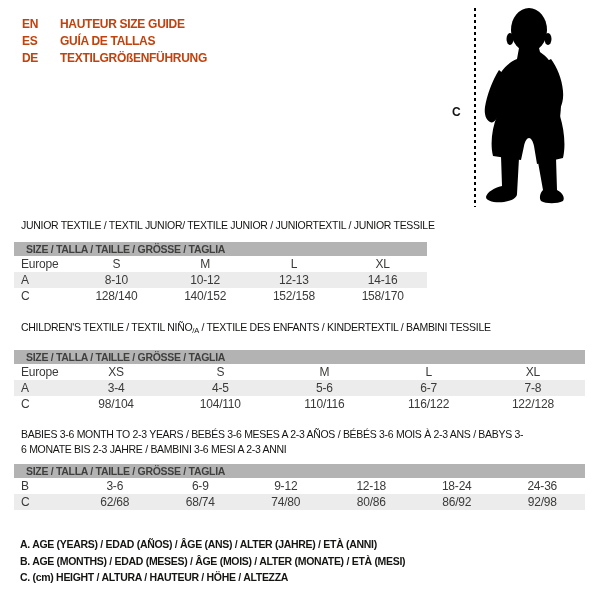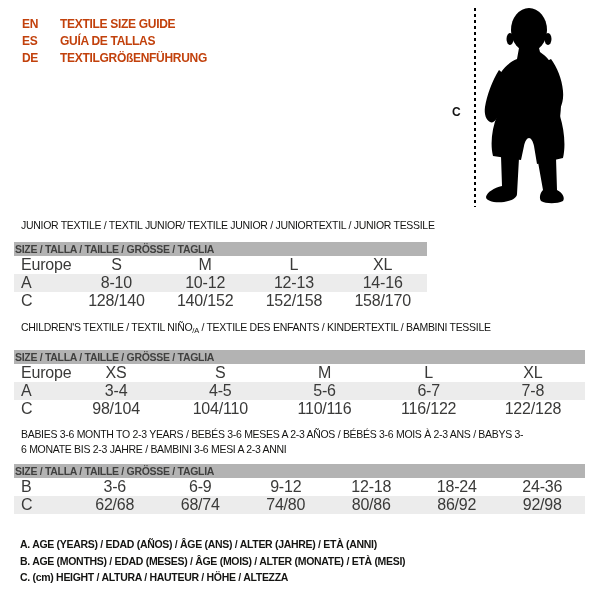--- a/index.html
+++ b/index.html
@@ -22,40 +22,40 @@
   .sec{position:absolute;left:14px;}
   #sec1{top:219px;width:413px;}
   #sec2{top:321px;width:571px;}
   #sec3{top:427px;width:571px;}
   .tbl-title{font-weight:400;font-size:10.5px;letter-spacing:-0.3px;
     color:#141412;margin:0 0 10px 7px;white-space:nowrap;line-height:13px;}
   #sec2 .tbl-title{margin-bottom:13px;}
   #sec3 .tbl-title{white-space:normal;max-width:505px;line-height:15px;margin-bottom:7px;}
   .tbl-title .subsz{font-size:7.5px;vertical-align:-2px;}
   .size-bar{height:14px;line-height:14px;background:#b3b3b3;color:#3f3f3e;
-    font-weight:700;font-size:10.5px;letter-spacing:-0.3px;padding-left:1px;}
+    font-weight:700;font-size:10.5px;letter-spacing:-0.3px;padding-left:12px;}
   table.tbl{border-collapse:collapse;table-layout:fixed;width:100%;}
-  table.tbl td{height:16px;padding:0;font-size:16px;color:#3a3a39;
+  table.tbl td{height:16px;padding:0;font-size:12px;color:#3a3a39;
     text-align:center;vertical-align:middle;letter-spacing:-0.2px;}
   table.tbl td.lbl{text-align:left;padding-left:7px;}
   tr.stripe{background:#ececec;}
   
   .notes{position:absolute;left:20px;top:536px;}
   .note{height:16.5px;line-height:16.5px;font-weight:700;font-size:10.5px;
     letter-spacing:-0.3px;color:#141412;white-space:nowrap;}
 </style>
 </head>
 <body>
 
 <div class="canvas">
 
   <div class="langs">
     <div class="lang-row">
       <span class="lang-code">EN</span>
-      <span class="lang-title">TEXTILE SIZE GUIDE</span>
+      <span class="lang-title">HAUTEUR SIZE GUIDE</span>
     </div>
     <div class="lang-row">
       <span class="lang-code">ES</span>
       <span class="lang-title">GUÍA DE TALLAS</span>
     </div>
     <div class="lang-row">
       <span class="lang-code">DE</span>
       <span class="lang-title">TEXTILGRÖßENFÜHRUNG</span>
     </div>
   </div>

